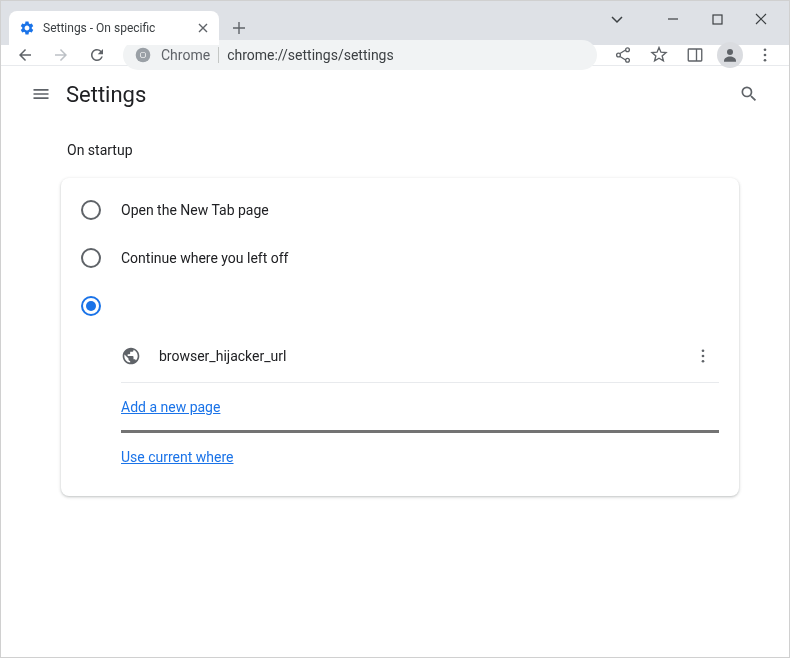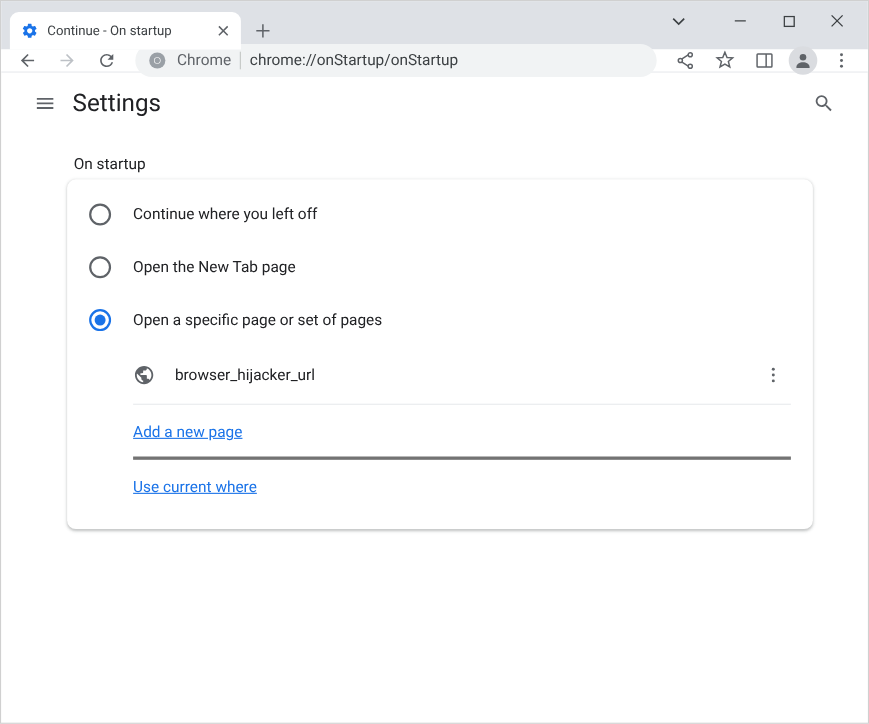--- a/index.html
+++ b/index.html
@@ -29,21 +29,21 @@
 .avatar { width: 26px; height: 26px; border-radius: 50%; background: #dadce0; display: flex; align-items: center; justify-content: center; margin: 0 2px; }
 
 
 .settings-header { height: 56px; display: flex; align-items: center; padding: 0 20px; }
 .menu-btn { width: 40px; height: 40px; display: flex; align-items: center; justify-content: center; cursor: pointer; color: #5f6368; }
 .settings-title { font-size: 22px; color: #202124; margin-left: 5px; font-weight: 400; }
 .search-btn { margin-left: auto; width: 40px; height: 40px; display: flex; align-items: center; justify-content: center; cursor: pointer; color: #5f6368; }
 
 
 .content { padding: 20px 50px 0 60px; }
-.section-title { font-size: 14px; color: #202124; margin-bottom: 5px; padding-left: 6px; }
+.section-title { font-size: 14px; color: #202124; margin-bottom: 20px; padding-left: 6px; }
 .card { background: #fff; border-radius: 8px; box-shadow: 0 1px 2px rgba(60,64,67,.2), 0 1px 3px 1px rgba(60,64,67,.1); padding: 8px 0 16px 0; }
 .radio-row { display: flex; align-items: center; padding: 14px 20px; cursor: pointer; }
 .radio { width: 20px; height: 20px; border: 2px solid #5f6368; border-radius: 50%; margin-right: 20px; position: relative; flex-shrink: 0; }
 .radio.selected { border-color: #1a73e8; }
 .radio.selected::after { content: ''; position: absolute; width: 10px; height: 10px; background: #1a73e8; border-radius: 50%; top: 50%; left: 50%; transform: translate(-50%, -50%); }
 .radio-label { font-size: 14px; color: #202124; }
 .sub-section { margin-left: 60px; margin-right: 20px; }
 .page-row { display: flex; align-items: center; padding: 10px 0; border-bottom: 1px solid #e8eaed; }
 .page-icon { width: 20px; height: 20px; margin-right: 18px; display: flex; align-items: center; justify-content: center; color: #5f6368; flex-shrink: 0; }
 .page-info { flex: 1; }
@@ -68,21 +68,21 @@
     <div class="wm-text">PCrisk.com</div>
   </div>
 
 <div class="titlebar">
   <div class="tab">
     <span class="tab-icon">
       <svg width="16" height="16" viewBox="0 0 24 24" fill="#1a73e8">
           <path d="M19.14 12.94c.04-.3.06-.61.06-.94 0-.32-.02-.64-.07-.94l2.03-1.58a.49.49 0 0 0 .12-.61l-1.92-3.32a.49.49 0 0 0-.59-.22l-2.39.96c-.5-.38-1.03-.7-1.62-.94l-.36-2.54a.48.48 0 0 0-.48-.41h-3.84c-.24 0-.43.17-.47.41l-.36 2.54c-.59.24-1.13.57-1.62.94l-2.39-.96c-.22-.08-.47 0-.59.22L2.74 8.87c-.12.21-.08.47.12.61l2.03 1.58c-.05.3-.09.63-.09.94s.02.64.07.94l-2.03 1.58a.49.49 0 0 0-.12.61l1.92 3.32c.12.22.37.29.59.22l2.39-.96c.5.38 1.03.7 1.62.94l.36 2.54c.05.24.24.41.48.41h3.84c.24 0 .44-.17.47-.41l.36-2.54c.59-.24 1.13-.56 1.62-.94l2.39.96c.22.08.47 0 .59-.22l1.92-3.32c.12-.22.07-.47-.12-.61l-2.01-1.58zM12 15.6c-1.98 0-3.6-1.62-3.6-3.6s1.62-3.6 3.6-3.6 3.6 1.62 3.6 3.6-1.62 3.6-3.6 3.6z"></path>
         </svg>
     </span>
-    <span class="tab-title">Continue - On startup</span>
+    <span class="tab-title">Settings - On specific</span>
     <span class="tab-close">
       <svg width="10" height="10" viewBox="0 0 10 10" stroke="#5f6368" stroke-width="1.4">
           <path d="M1 1l8 8M9 1l-8 8"></path>
         </svg>
     </span>
   </div>
   <div class="new-tab">
     <svg width="14" height="14" viewBox="0 0 14 14" stroke="#5f6368" stroke-width="1.4">
         <path d="M7 1v12M1 7h12"></path>
       </svg>
@@ -130,21 +130,21 @@
   <div class="omnibox">
     <span class="omnibox-icon">
       <svg width="16" height="16" viewBox="0 0 24 24">
           <circle cx="12" cy="12" r="11" fill="#9aa0a6"></circle>
           <circle cx="12" cy="12" r="4.5" fill="#fff"></circle>
           <circle cx="12" cy="12" r="3.6" fill="#9aa0a6"></circle>
         </svg>
     </span>
     <span class="omnibox-prefix">Chrome</span>
     <span class="omnibox-sep"></span>
-    <span class="omnibox-url">chrome://onStartup/onStartup</span>
+    <span class="omnibox-url">chrome://settings/settings</span>
   </div>
   <div class="tool-btn">
     <svg width="18" height="18" viewBox="0 0 24 24" fill="none" stroke="#5f6368" stroke-width="1.8">
         <path d="M8 10l8-5M8 14l8 5"></path>
         <circle cx="6" cy="12" r="2.5"></circle>
         <circle cx="18" cy="5" r="2.5"></circle>
         <circle cx="18" cy="19" r="2.5"></circle>
       </svg>
   </div>
   <div class="tool-btn">
@@ -185,29 +185,28 @@
         <path d="M15.5 14h-.79l-.28-.27A6.47 6.47 0 0 0 16 9.5 6.5 6.5 0 1 0 9.5 16c1.61 0 3.09-.59 4.23-1.57l.27.28v.79l5 4.99L20.49 19l-4.99-5zm-6 0C7.01 14 5 11.99 5 9.5S7.01 5 9.5 5 14 7.01 14 9.5 11.99 14 9.5 14z"></path>
       </svg>
   </div>
 </div>
 
 <div class="content">
   <div class="section-title">On startup</div>
   <div class="card">
     <div class="radio-row">
       <div class="radio"></div>
-      <div class="radio-label">Continue where you left off</div>
+      <div class="radio-label">Open the New Tab page</div>
     </div>
     <div class="radio-row">
       <div class="radio"></div>
-      <div class="radio-label">Open the New Tab page</div>
+      <div class="radio-label">Continue where you left off</div>
     </div>
     <div class="radio-row">
       <div class="radio selected"></div>
-      <div class="radio-label">Open a specific page or set of pages</div>
     </div>
     <div class="sub-section">
       <div class="page-row">
         <div class="page-icon">
           <svg width="20" height="20" viewBox="0 0 24 24" fill="#5f6368">
               <path d="M12 2C6.48 2 2 6.48 2 12s4.48 10 10 10 10-4.48 10-10S17.52 2 12 2zm-1 17.93c-3.95-.49-7-3.85-7-7.93 0-.62.08-1.21.21-1.79L9 15v1c0 1.1.9 2 2 2v1.93zm6.9-2.54c-.26-.81-1-1.39-1.9-1.39h-1v-3c0-.55-.45-1-1-1H8v-2h2c.55 0 1-.45 1-1V7h2c1.1 0 2-.9 2-2v-.41c2.93 1.19 5 4.06 5 7.41 0 2.08-.8 3.97-2.1 5.39z"></path>
             </svg>
         </div>
         <div class="page-info">
           <div class="page-title">browser_hijacker_url</div>

